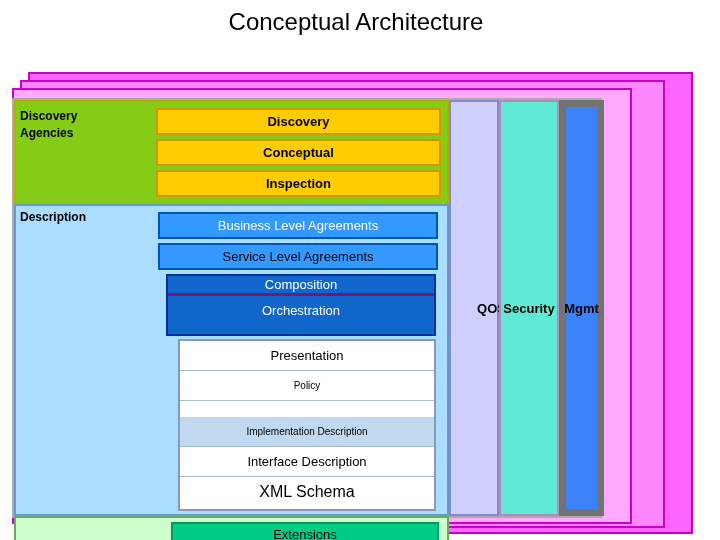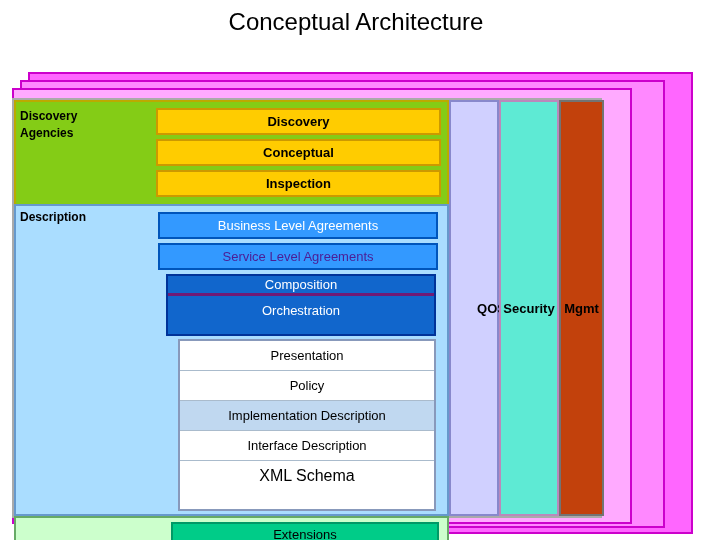--- a/index.html
+++ b/index.html
@@ -61,44 +61,44 @@
         </div>
       </div>
 
       <div style="position:absolute; top:104px; left:0; width:435px; height:312px; background:#aaddff; border:2px solid #6699cc;">
         <div style="position:absolute; top:4px; left:4px; font-size:12px; font-weight:bold;">Description</div>
 
         <div style="position:absolute; top:6px; left:142px; width:280px; height:27px; background:#3399ff; border:2px solid #0055bb; display:flex; align-items:center; justify-content:center; font-size:13px; color:#fff;">
           <span>Business Level Agreements</span>
         </div>
 
-        <div style="position:absolute; top:37px; left:142px; width:280px; height:27px; background:#3399ff; border:2px solid #0055bb; display:flex; align-items:center; justify-content:center; font-size:13px; color:#4c1d95;">
+        <div style="position:absolute; top:37px; left:142px; width:280px; height:27px; background:#3399ff; border:2px solid #0055bb; display:flex; align-items:center; justify-content:center; font-size:13px; color:#000000;">
           <span>Service Level Agreements</span>
         </div>
 
         <div style="position:absolute; top:68px; left:150px; width:270px; height:62px; background:#1166cc; border:2px solid #003399;">
           <div style="height:20px; display:flex; align-items:center; justify-content:center; font-size:13px; color:#fff; border-bottom:3px solid #701a75;">
             <span>Composition</span>
           </div>
           <div style="height:28px; display:flex; align-items:center; justify-content:center; font-size:13px; color:#fff;">
             <span>Orchestration</span>
           </div>
         </div>
 
         <div style="position:absolute; top:133px; left:162px; width:258px; height:172px; background:#ffffff; border:2px solid #8899bb;">
 
           <div style="height:30px; display:flex; align-items:center; justify-content:center; font-size:13px; border-bottom:1px solid #aabbcc;">
             <span>Presentation</span>
           </div>
 
-          <div style="height:30px; display:flex; align-items:center; justify-content:center; font-size:13px; border-bottom:1px solid #aabbcc;">
+          <div style="height:30px; display:flex; align-items:center; justify-content:center; font-size:10px; border-bottom:1px solid #aabbcc;">
             <span>Policy</span>
           </div>
 
-          <div style="height:30px; display:flex; align-items:center; justify-content:center; font-size:13px; border-bottom:1px solid #aabbcc; background:#c0d8f0;">
+          <div style="height:30px; display:flex; align-items:center; justify-content:center; font-size:10px; border-bottom:1px solid #aabbcc; background:#c0d8f0;margin-top:16px;">
             <span>Implementation Description</span>
           </div>
 
           <div style="height:30px; display:flex; align-items:center; justify-content:center; font-size:13px; border-bottom:1px solid #aabbcc;">
             <span>Interface Description</span>
           </div>
 
           <div style="height:30px; display:flex; align-items:center; justify-content:center; font-size:16px;">
             <span>XML Schema</span>
           </div>
@@ -114,19 +114,19 @@
       </div>
 
       <div style="position:absolute; top:0; left:435px; width:50px; height:416px; background:#d0d0ff; border:2px solid #8888cc; display:flex; align-items:center; justify-content:center;padding-left:35px;">
         <span style="font-size:13px; font-weight:bold; color:#000;">QOS</span>
       </div>
 
       <div style="position:absolute; top:0; left:485px; width:60px; height:416px; background:#5eead4; border:2px solid #bb88bb; display:flex; align-items:center; justify-content:center;">
         <span style="font-size:13px; font-weight:bold; color:#000;">Security</span>
       </div>
 
-      <div style="position:absolute; top:0; left:545px; width:45px; height:416px; background:#c2410c; border:2px solid #737373; display:flex; align-items:center; justify-content:center;">
+      <div style="position:absolute; top:0; left:545px; width:45px; height:416px; background:#3b82f6; border:7px solid #737373; display:flex; align-items:center; justify-content:center;">
         <span style="font-size:13px; font-weight:bold; color:#000;">Mgmt</span>
       </div>
 
     </div>
   </div>
 </div>
 
 </body></html>

